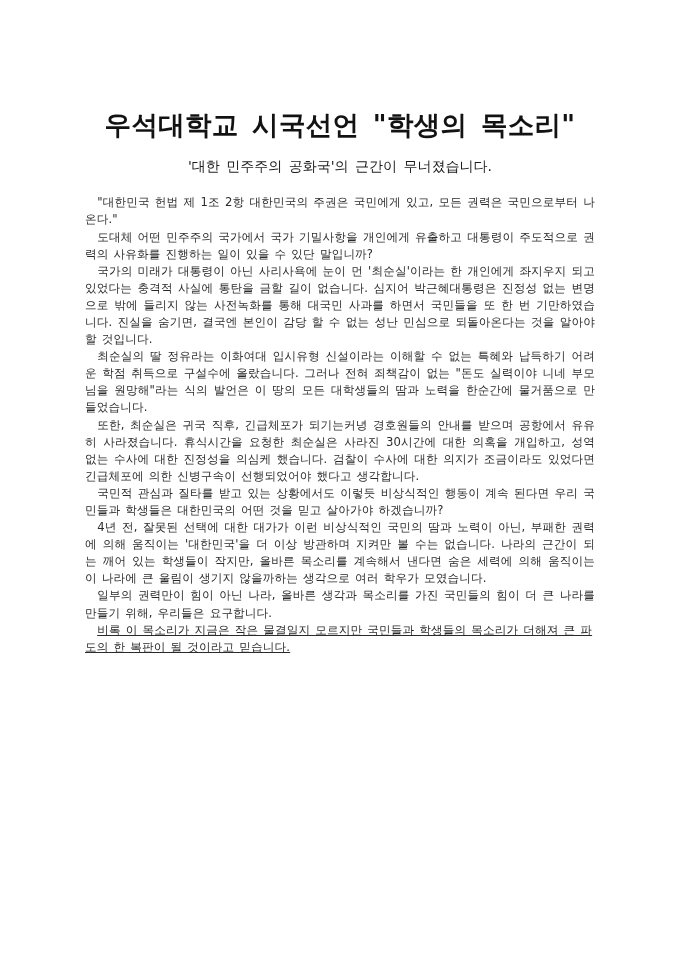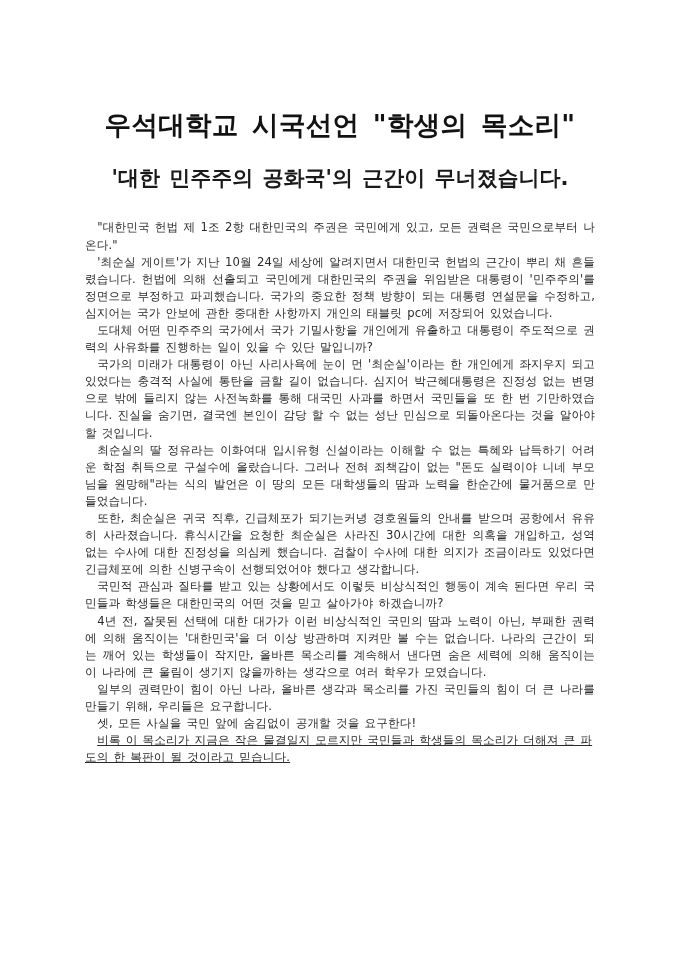--- a/index.html
+++ b/index.html
@@ -37,25 +37,25 @@
     font-size: 26.5px;
     font-weight: bold;
     letter-spacing: 0.3px;
     color: #121212;
     line-height: 1.25;
     padding-top: 108px;
     word-spacing: 4px;
   }
 
   .doc-subtitle {
-    margin: 12px;
+    margin: 4px;
     padding: 0;
     text-align: center;
-    font-size: 21px;
-    font-weight: bold;
+    font-size: 14px;
+    font-weight: normal;
     color: #1a1a1a;
     line-height: 1.3;
     padding-top: 12px;
     word-spacing: 2px;
   }
 
   .doc-content {
     padding-top: 15px;
   }
 
@@ -84,26 +84,24 @@
 
 <div class="page">
   <div class="doc-body">
 
     <h1 class="doc-title">우석대학교 시국선언 "학생의 목소리"</h1>
 
     <h2 class="doc-subtitle">'대한 민주주의 공화국'의 근간이 무너졌습니다.</h2>
 
     <div class="doc-content">
       <p>"대한민국 헌법 제 1조 2항 대한민국의 주권은 국민에게 있고, 모든 권력은 국민으로부터 나온다."</p>
-      <p>'최순실 게이트'가 지난 10월 24일 세상에 알려지면서 대한민국 헌법의 근간이 뿌리 채 흔들렸습니다. 헌법에 의해 선출되고 국민에게 대한민국의 주권을 위임받은 대통령이 '민주주의'를 정면으로 부정하고 파괴했습니다. 국가의 중요한 정책 방향이 되는 대통령 연설문을 수정하고, 심지어는 국가 안보에 관한 중대한 사항까지 개인의 태블릿 pc에 저장되어 있었습니다.</p>
       <p>도대체 어떤 민주주의 국가에서 국가 기밀사항을 개인에게 유출하고 대통령이 주도적으로 권력의 사유화를 진행하는 일이 있을 수 있단 말입니까?</p>
       <p>국가의 미래가 대통령이 아닌 사리사욕에 눈이 먼 '최순실'이라는 한 개인에게 좌지우지 되고 있었다는 충격적 사실에 통탄을 금할 길이 없습니다. 심지어 박근혜대통령은 진정성 없는 변명으로 밖에 들리지 않는 사전녹화를 통해 대국민 사과를 하면서 국민들을 또 한 번 기만하였습니다. 진실을 숨기면, 결국엔 본인이 감당 할 수 없는 성난 민심으로 되돌아온다는 것을 알아야 할 것입니다.</p>
       <p>최순실의 딸 정유라는 이화여대 입시유형 신설이라는 이해할 수 없는 특혜와 납득하기 어려운 학점 취득으로 구설수에 올랐습니다. 그러나 전혀 죄책감이 없는 "돈도 실력이야 니네 부모님을 원망해"라는 식의 발언은 이 땅의 모든 대학생들의 땀과 노력을 한순간에 물거품으로 만들었습니다.</p>
       <p>또한, 최순실은 귀국 직후, 긴급체포가 되기는커녕 경호원들의 안내를 받으며 공항에서 유유히 사라졌습니다. 휴식시간을 요청한 최순실은 사라진 30시간에 대한 의혹을 개입하고, 성역 없는 수사에 대한 진정성을 의심케 했습니다. 검찰이 수사에 대한 의지가 조금이라도 있었다면 긴급체포에 의한 신병구속이 선행되었어야 했다고 생각합니다.</p>
       <p>국민적 관심과 질타를 받고 있는 상황에서도 이렇듯 비상식적인 행동이 계속 된다면 우리 국민들과 학생들은 대한민국의 어떤 것을 믿고 살아가야 하겠습니까?</p>
       <p>4년 전, 잘못된 선택에 대한 대가가 이런 비상식적인 국민의 땀과 노력이 아닌, 부패한 권력에 의해 움직이는 '대한민국'을 더 이상 방관하며 지켜만 볼 수는 없습니다. 나라의 근간이 되는 깨어 있는 학생들이 작지만, 올바른 목소리를 계속해서 낸다면 숨은 세력에 의해 움직이는 이 나라에 큰 울림이 생기지 않을까하는 생각으로 여러 학우가 모였습니다.</p>
       <p>일부의 권력만이 힘이 아닌 나라, 올바른 생각과 목소리를 가진 국민들의 힘이 더 큰 나라를 만들기 위해, 우리들은 요구합니다.</p>
-      <p>셋, 모든 사실을 국민 앞에 숨김없이 공개할 것을 요구한다!</p>
       <p>비록 이 목소리가 지금은 작은 물결일지 모르지만 국민들과 학생들의 목소리가 더해져 큰 파도의 한 복판이 될 것이라고 믿습니다.</p>
     </div>
 
   </div>
 </div>
 
 </body></html>

